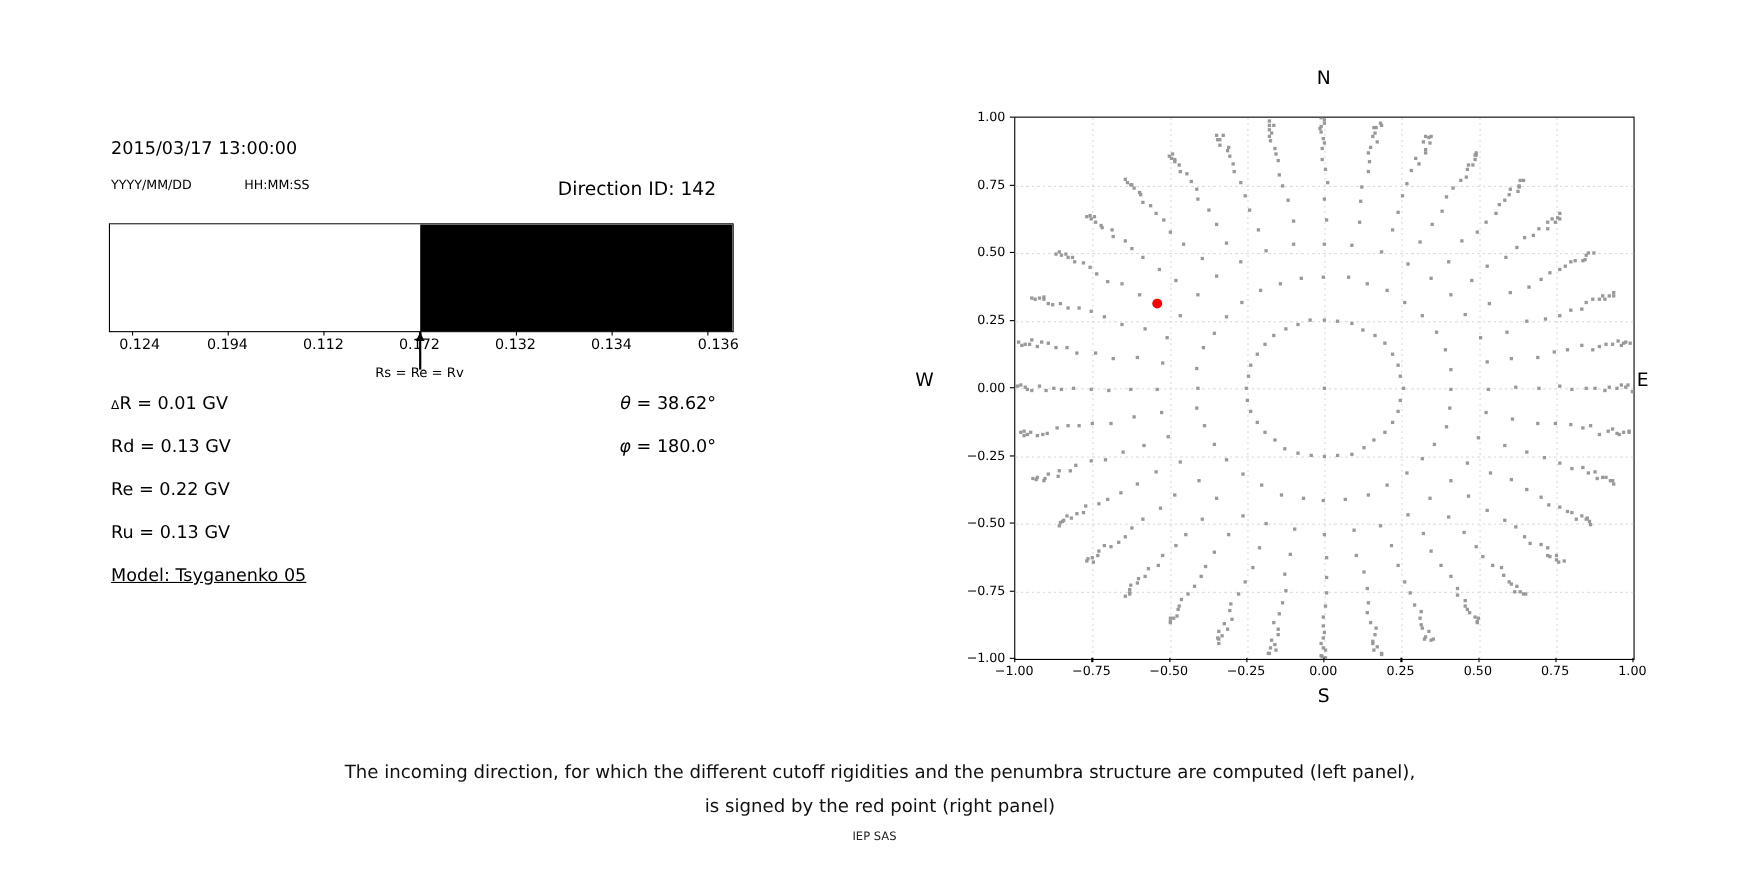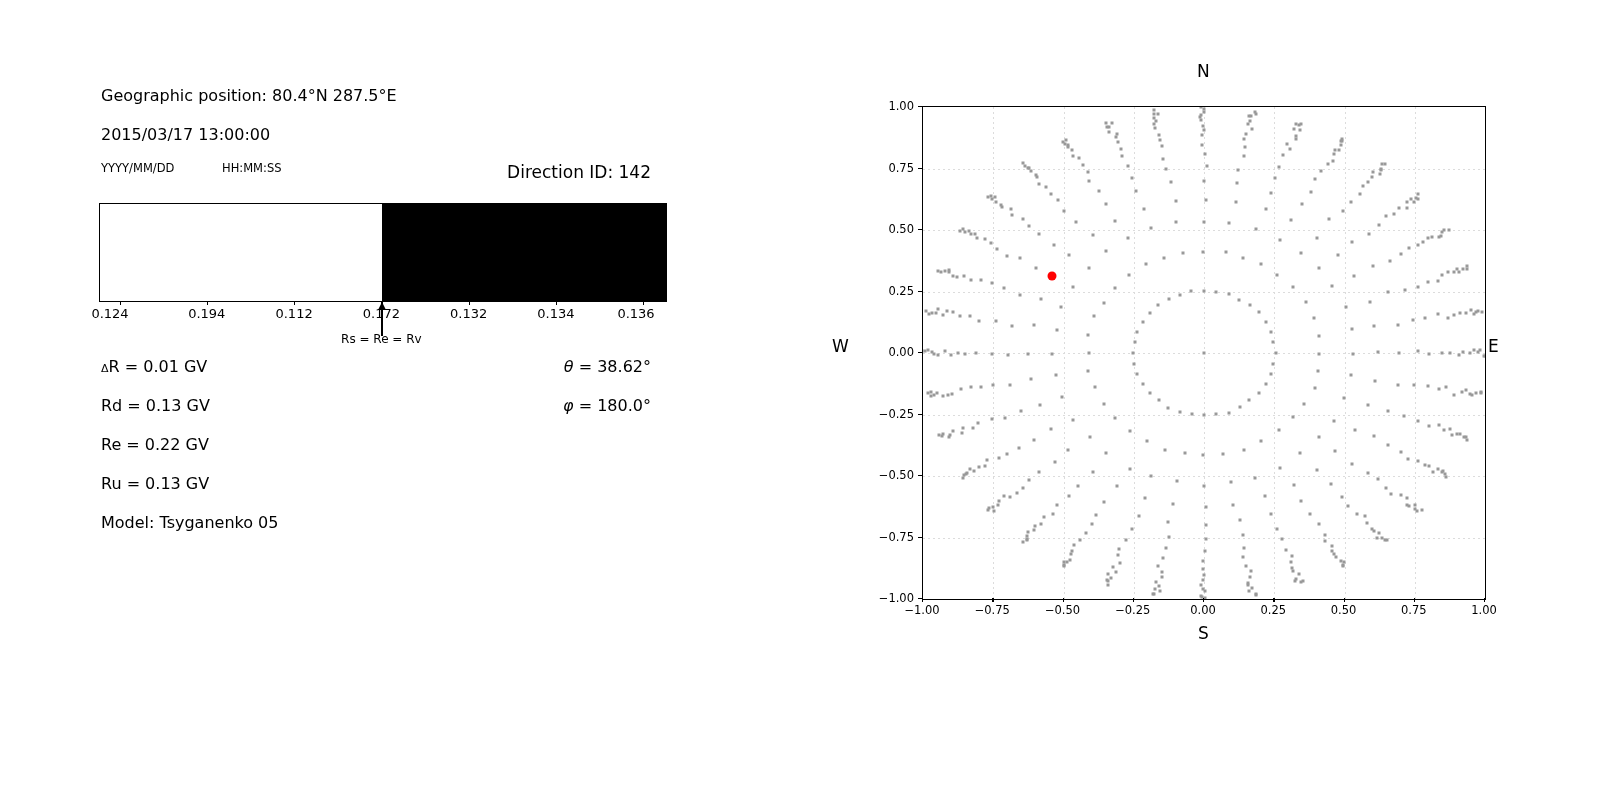--- a/index.html
+++ b/index.html
@@ -35,65 +35,64 @@
   .compass{font-size:17px;}
   
   #caption{left:5px;top:686px;width:1590px;text-align:center;font-size:16.5px;line-height:31px;color:#111;}
   #footer-credit{left:5px;top:755px;width:1580px;text-align:center;font-size:10.5px;color:#222;}
 </style>
 </head>
 <body>
 
 <div id="canvas">
 
-  <div class="abs t16" style="left:101px;top:86px;">Geographic position: 80.4°N 287.5°E</div>
 
   <div class="abs t16" style="left:101px;top:125px;">2015/03/17 13:00:00</div>
 
   <div class="abs t11" style="left:101px;top:162px;">YYYY/MM/DD</div>
 
   <div class="abs t11" style="left:222px;top:162px;">HH:MM:SS</div>
 
   <div class="abs t17 right-align" style="left:400px;top:162px;width:251px;">Direction ID: 142</div>
 
   <div id="bar-box" class="abs">
       <div class="bar-seg" style="left: 0%; width: 49.8843%; background: rgb(255, 255, 255);"></div>
       <div class="bar-seg" style="left: 49.8843%; width: 50.1157%; background: rgb(0, 0, 0);"></div>
     </div>
   <div id="bar-axis" class="abs" style="left:0;top:0;width:0;height:0;">
       <div class="bar-tick" style="left: 119.51px;"></div>
-      <div class="bar-tick-label" style="left: 110px;">0.124</div>
+      <div class="bar-tick-label" style="left: 127px;">0.124</div>
       <div class="bar-tick" style="left: 206.789px;"></div>
       <div class="bar-tick-label" style="left: 206.789px;">0.194</div>
       <div class="bar-tick" style="left: 294.067px;"></div>
       <div class="bar-tick-label" style="left: 294.067px;">0.112</div>
       <div class="bar-tick" style="left: 381.345px;"></div>
       <div class="bar-tick-label" style="left: 381.345px;">0.172</div>
       <div class="bar-tick" style="left: 468.624px;"></div>
       <div class="bar-tick-label" style="left: 468.624px;">0.132</div>
       <div class="bar-tick" style="left: 555.902px;"></div>
       <div class="bar-tick-label" style="left: 555.902px;">0.134</div>
       <div class="bar-tick" style="left: 643.18px;"></div>
-      <div class="bar-tick-label" style="left: 636px;">0.136</div>
+      <div class="bar-tick-label" style="left: 653px;">0.136</div>
     </div>
 
   <div class="abs" id="bar-arrow" style="top: 302px; left: 381.345px;">
     <div id="bar-arrow-head" class="abs" style="left:-3.7px;top:0;"></div>
     <div id="bar-arrow-shaft" class="abs"></div>
   </div>
 
   <div class="abs" style="top: 332px; font-size: 12px; transform: translateX(-50%); white-space: nowrap; left: 381.345px;" id="bar-arrow-label">Rs = Re = Rv</div>
 
   <div class="abs t16" style="left:101px;top:357px;">
     <span class="sym-small">Δ</span><span>R = 0.01 GV</span>
   </div>
   <div class="abs t16" style="left:101px;top:396px;">Rd = 0.13 GV</div>
   <div class="abs t16" style="left:101px;top:435px;">Re = 0.22 GV</div>
   <div class="abs t16" style="left:101px;top:474px;">Ru = 0.13 GV</div>
-  <div class="abs t16" style="left:101px;top:513px;">Model: Tsyganenko 05</div>
+  <div class="abs t16" style="left:101px;top:513px;text-decoration:underline;">Model: Tsyganenko 05</div>
 
   <div class="abs t16 right-align" style="left:450px;top:357px;width:201px;">
     <span class="greek">θ</span><span> = 38.62°</span>
   </div>
   <div class="abs t16 right-align" style="left:450px;top:396px;width:201px;">
     <span class="greek">φ</span><span> = 180.0°</span>
   </div>
 
   <div id="plot-box" class="abs">
     <div id="plot-inner">
@@ -764,14 +763,19 @@
       <div class="ptick-y-label" style="top: 167.5px;">0.75</div>
       <div class="ptick-y" style="top: 106px;"></div>
       <div class="ptick-y-label" style="top: 106px;">1.00</div>
     </div>
 
   <div class="abs compass" style="left:1197px;top:61px;">N</div>
   <div class="abs compass" style="left:1198px;top:623px;">S</div>
   <div class="abs compass" style="left:832px;top:336px;">W</div>
   <div class="abs compass" style="left:1488px;top:336px;">E</div>
 
+  <div id="caption" class="abs">
+    <div>The incoming direction, for which the different cutoff rigidities and the penumbra structure are computed (left panel),</div>
+    <div>is signed by the red point (right panel)</div>
+  </div>
+  <div id="footer-credit" class="abs">IEP SAS</div>
 
 </div>
 
 </body></html>

